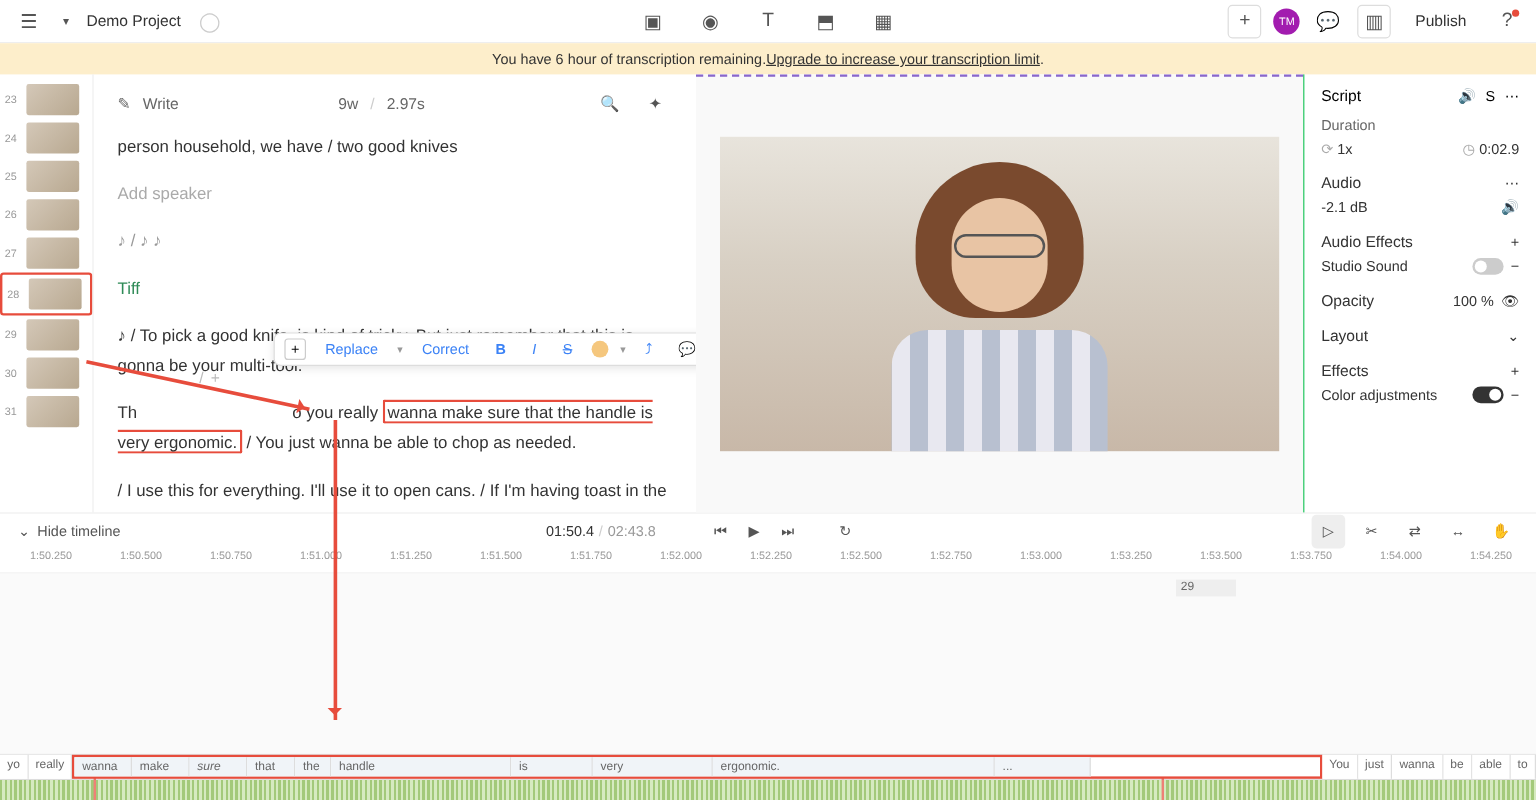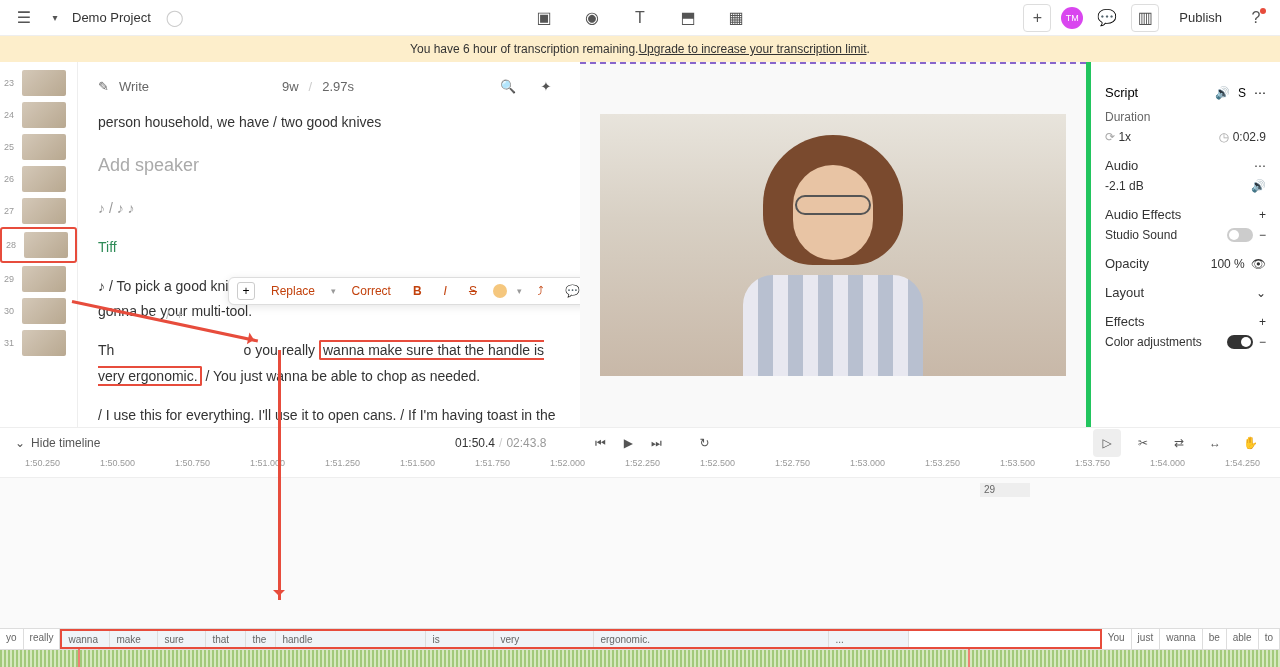--- a/index.html
+++ b/index.html
@@ -3,51 +3,51 @@
 <meta charset="utf-8">
 <style>
 *{margin:0;padding:0;box-sizing:border-box;font-family:-apple-system,BlinkMacSystemFont,sans-serif}
 body{width:1280px;height:667px;overflow:hidden;background:#fff;position:relative}
 .topbar{height:36px;display:flex;align-items:center;padding:0 10px;border-bottom:1px solid #eee}
 .topbar-left{display:flex;align-items:center;gap:10px;flex:1}
 .topbar-center{display:flex;align-items:center;gap:20px}
 .topbar-right{display:flex;align-items:center;gap:10px;flex:1;justify-content:flex-end}
 .icon-btn{width:28px;height:28px;display:flex;align-items:center;justify-content:center;cursor:pointer;border-radius:4px;color:#555}
 .project-name{font-size:13px;color:#333}
-.avatar{width:22px;height:22px;border-radius:50%;background:#d946ef;color:#fff;font-size:9px;display:flex;align-items:center;justify-content:center}
+.avatar{width:22px;height:22px;border-radius:50%;background:#a21caf;color:#fff;font-size:9px;display:flex;align-items:center;justify-content:center}
 .publish-btn{font-size:13px;color:#333;padding:4px 10px;cursor:pointer}
 .banner{height:26px;background:#fdeecb;display:flex;align-items:center;justify-content:center;font-size:12px;color:#333}
 .banner a{text-decoration:underline;color:#333}
 .main{display:flex;height:calc(100% - 62px - 240px)}
 .thumbs{width:78px;border-right:1px solid #eee;overflow:hidden;padding-top:5px}
 .thumb{display:flex;align-items:center;gap:4px;padding:3px 4px}
 .thumb-num{font-size:9px;color:#999;width:14px;}
 .thumb-img{width:44px;height:26px;background:linear-gradient(135deg,#d4c8b8,#b8a890);border-radius:2px}
 .thumb.selected{border:2px solid #e74c3c;border-radius:3px}
 .editor{flex:1;padding:10px 20px;position:relative;overflow:hidden}
 .editor-head{display:flex;align-items:center;gap:10px;margin-bottom:10px;color:#666;font-size:13px}
 .editor-head .spacer{flex:1}
 .transcript{font-size:14px;line-height:1.8;color:#333}
 .transcript .para{margin-bottom:14px}
-.speaker-add{color:#aaa;font-size:18px}
+.speaker-add{color:#aaa;font-size:14px}
 .speaker-name{color:#2e8b57;font-weight:500}
 .music{color:#999}
 .highlight{border:2px solid #e74c3c;padding:0 2px;border-radius:2px}
 .float-toolbar{position:absolute;top:215px;left:150px;background:#fff;border:1px solid #ddd;border-radius:6px;padding:4px 8px;display:flex;align-items:center;gap:10px;box-shadow:0 2px 8px rgba(0,0,0,.1);font-size:12px}
-.float-toolbar .btn{padding:2px 6px;color:#c2410c;cursor:pointer}
+.float-toolbar .btn{padding:2px 6px;color:#3b82f6;cursor:pointer}
 .color-dot{width:14px;height:14px;border-radius:50%;background:#f5c77e}
 .sq-btn{width:18px;height:18px;border:1px solid #ccc;border-radius:3px;display:flex;align-items:center;justify-content:center;font-size:12px}
 .preview{width:506px;background:#f9f9f9;display:flex;align-items:flex-start;justify-content:center;padding:50px 20px;border-top:2px dashed #8866cc}
 .preview-img{width:466px;height:262px;background:linear-gradient(180deg,#e8e4dc 0%,#d8d0c4 40%,#c8b8a8 100%);position:relative;overflow:hidden}
 .person{position:absolute;left:50%;top:50%;transform:translate(-50%,-50%);width:180px;height:220px}
 .person .hair{width:140px;height:130px;background:#7a4a2e;border-radius:70px 70px 50px 50px;margin:0 auto}
 .person .face{width:80px;height:95px;background:#e8c4a4;border-radius:40px;position:absolute;top:30px;left:50px}
 .person .glasses{position:absolute;top:60px;left:52px;width:76px;height:20px;border:2px solid #555;border-radius:10px;background:transparent}
 .person .body{width:180px;height:120px;background:repeating-linear-gradient(90deg,#e8e8f0 0,#e8e8f0 15px,#b8c0d0 15px,#b8c0d0 30px);position:absolute;bottom:-40px;border-radius:30px 30px 0 0}
-.props{width:194px;border-left:5px solid #22c55e;padding:23px 14px;font-size:12px}
+.props{width:194px;border-left:1px solid #22c55e;padding:10px 14px;font-size:12px}
 .prop-head{display:flex;align-items:center;justify-content:space-between;margin-bottom:10px}
 .prop-title{font-weight:500;font-size:13px}
 .prop-section{margin-bottom:14px}
 .prop-label{color:#666;font-size:12px;margin-bottom:6px}
 .prop-row{display:flex;align-items:center;justify-content:space-between;font-size:12px;color:#333;margin-bottom:6px}
 .toggle{width:26px;height:14px;background:#333;border-radius:7px;position:relative}
 .toggle.off{background:#ccc}
 .toggle::after{content:'';width:10px;height:10px;background:#fff;border-radius:50%;position:absolute;top:2px;right:2px}
 .toggle.off::after{left:2px;right:auto}
 .prop-footer{display:flex;align-items:center;gap:8px;border-top:1px solid #eee;padding-top:8px;font-size:12px;color:#555}
@@ -317,21 +317,21 @@
     </div>
   <div class="tl-body">
     <div class="clip-29">29</div>
   </div>
   <div class="tl-words" id="words">
       <div class="word out">yo</div>
       <div class="word out">really</div>
       <div class="tl-words-box">
         <div class="word" style="width: 48px;">wanna</div>
         <div class="word" style="width: 48px;">make</div>
-        <div class="word" style="width: 48px;">sure</div>
+        <div class="word" style="width: 48px; font-style: italic;">sure</div>
         <div class="word" style="width: 40px;">that</div>
         <div class="word" style="width: 30px;">the</div>
         <div class="word" style="width: 150px;">handle</div>
         <div class="word" style="width: 68px;">is</div>
         <div class="word" style="width: 100px;">very</div>
         <div class="word" style="width: 235px;">ergonomic.</div>
         <div class="word" style="width: 80px;">...</div>
       </div>
       <div class="word out">You</div>
       <div class="word out">just</div>

